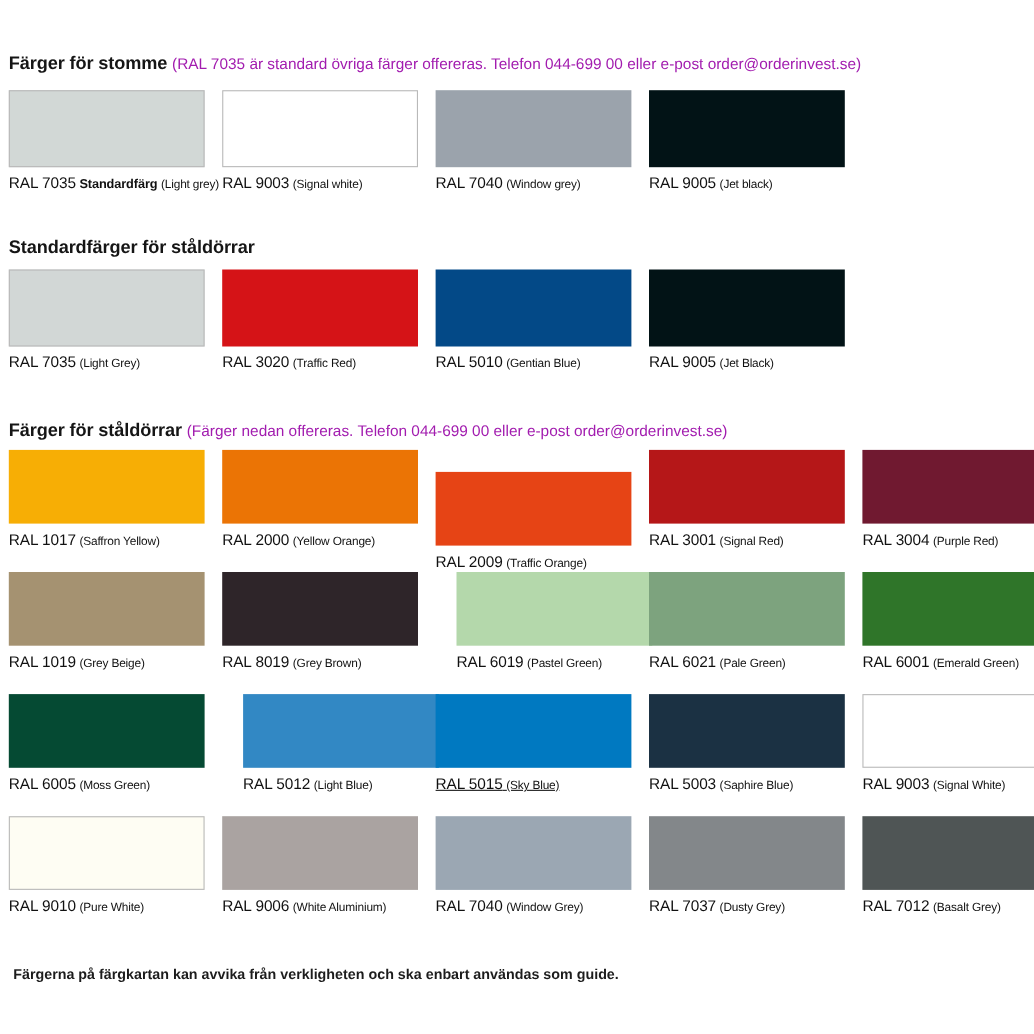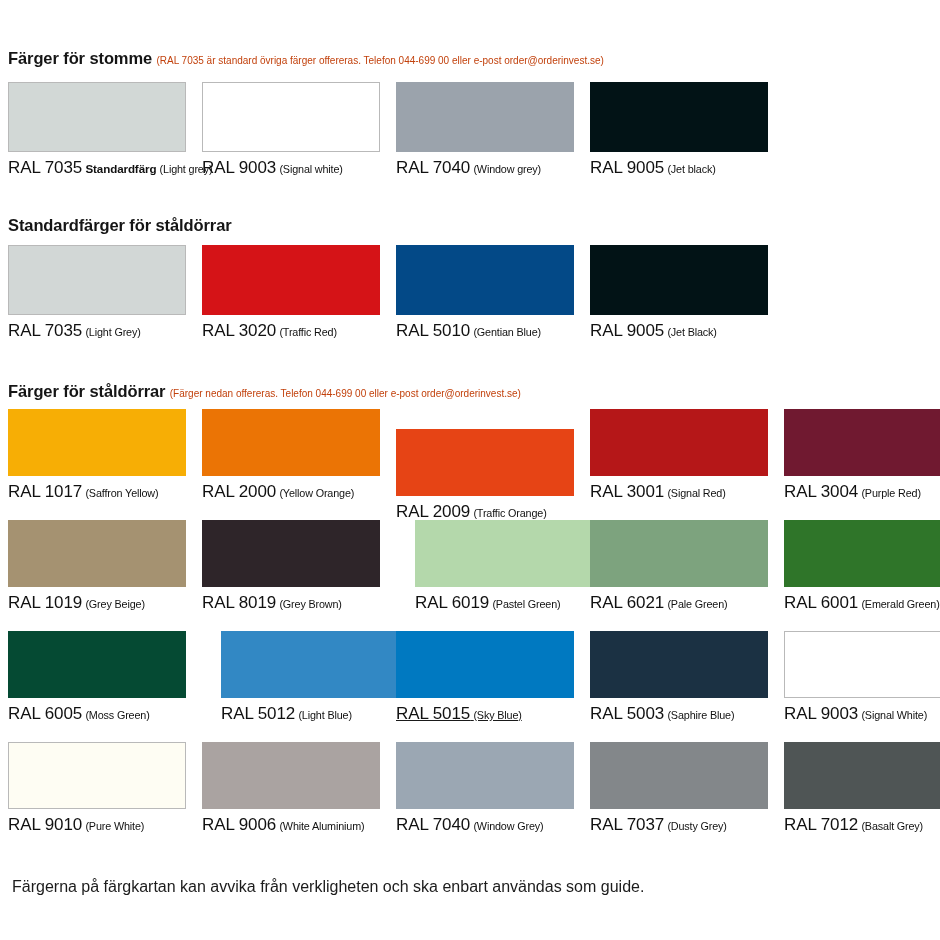--- a/index.html
+++ b/index.html
@@ -31,22 +31,22 @@
     line-height: 1;
     color: #151515;
   }
   .section-head .strong {
     font-weight: bold;
     font-size: 16.5px;
     letter-spacing: -0.1px;
   }
   .section-head .note {
     font-weight: normal;
-    font-size: 10px;
-    color: #c2410c;
+    font-size: 14px;
+    color: #a21caf;
   }
 
   
   .swatch-group {
     position: absolute;
     left: 0;
     top: 0;
   }
   .swatch-cell {
     position: absolute;
@@ -61,41 +61,42 @@
     border: 1px solid #b9b9b9;
   }
   .swatch-label {
     margin-top: 6px;
     font-size: 11.6px;
     line-height: 1.15;
     white-space: nowrap;
     color: #111111;
   }
   .swatch-label .code {
-    font-size: 17px;
+    font-size: 14px;
     font-weight: normal;
     letter-spacing: -0.1px;
   }
   .swatch-label .tag {
     font-size: 11.6px;
     font-weight: bold;
     letter-spacing: -0.1px;
   }
   .swatch-label .name {
     font-size: 10.8px;
     letter-spacing: -0.15px;
   }
 
   
   .footer-note {
     position: absolute;
     left: 12px;
-    font-size: 16px;
+    font-size: 13px;
     color: #1c1c1c;
     white-space: nowrap;
+    font-weight: bold;
   }
 </style>
 </head>
 <body>
 
 <div class="page">
 
   <div class="section-head" style="top:50px;">
     <span class="strong">Färger för stomme</span>
     <span class="note">(RAL 7035 är standard övriga färger offereras. Telefon 044-699 00 eller e-post order@orderinvest.se)</span>

